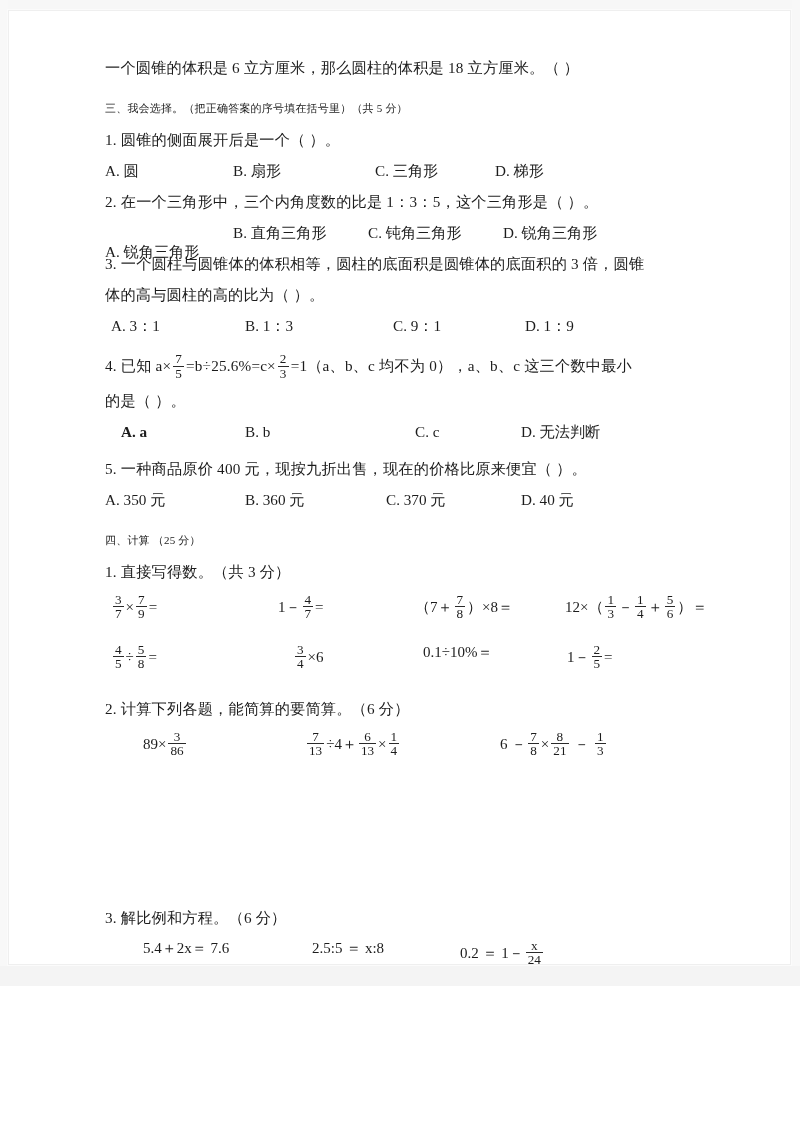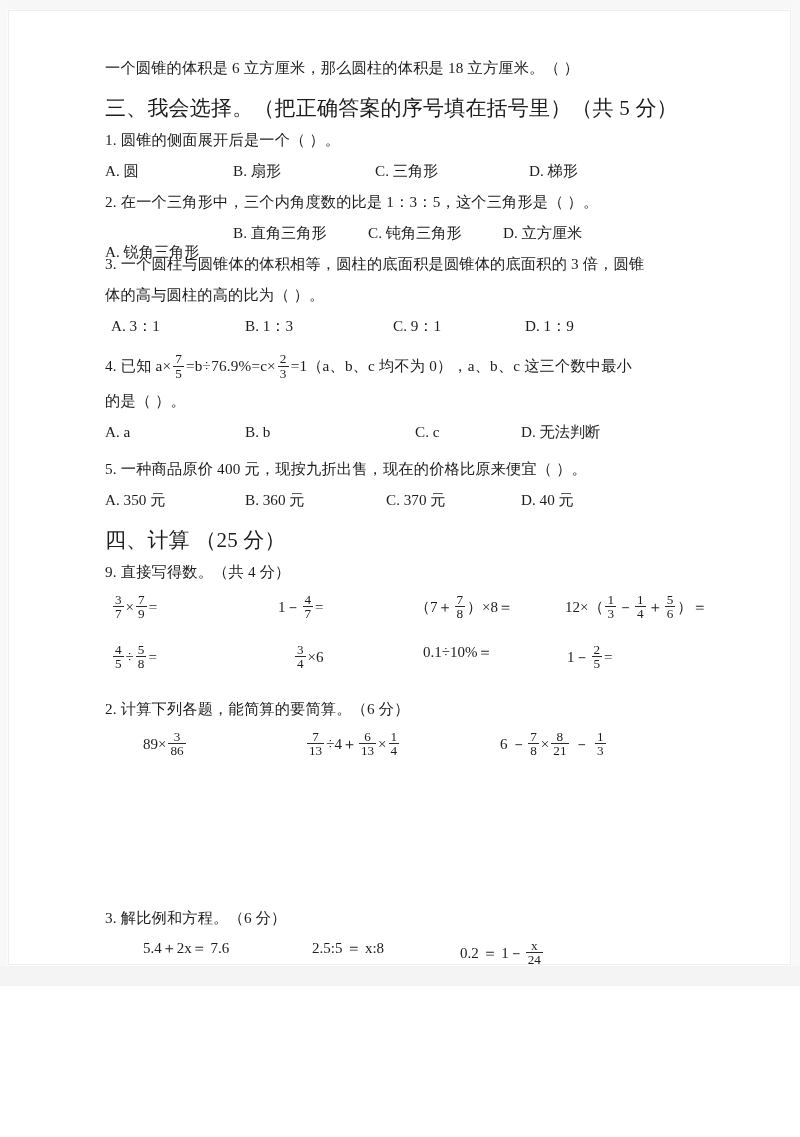--- a/index.html
+++ b/index.html
@@ -62,21 +62,21 @@
   }
 
   .line {
     font-size: 15.2px;
     line-height: 31px;
     letter-spacing: 0.2px;
     white-space: nowrap;
   }
 
   .heading {
-    font-size: 21px;
+    font-size: 11px;
     line-height: 31px;
     margin-top: 4px;
   }
 
   .spacer-sm { height: 6px; }
 
   
   .opts {
     display: block;
     font-size: 15.2px;
@@ -157,67 +157,67 @@
 
     <div class="spacer-sm"></div>
 
     <div class="line heading">三、我会选择。（把正确答案的序号填在括号里）（共 5 分）</div>
 
     <div class="line">1. 圆锥的侧面展开后是一个（          ）。</div>
     <div class="opts">
       <span class="opt" style="left:0px;">A. 圆</span>
       <span class="opt" style="left:128px;">B. 扇形</span>
       <span class="opt" style="left:270px;">C. 三角形</span>
-      <span class="opt" style="left:424px;text-align:center;">D. 梯形</span>
+      <span class="opt" style="left:390px;text-align:center;">D. 梯形</span>
     </div>
 
     <div class="line">2. 在一个三角形中，三个内角度数的比是 1：3：5，这个三角形是（          ）。</div>
     <div class="opts">
       <span class="opt" style="left:0px;margin-top:19px;">A. 锐角三角形</span>
       <span class="opt" style="left:128px;">B. 直角三角形</span>
       <span class="opt" style="left:263px;">C. 钝角三角形</span>
-      <span class="opt" style="left:398px;">D. 立方厘米</span>
+      <span class="opt" style="left:398px;">D. 锐角三角形</span>
     </div>
 
     <div class="line">3. 一个圆柱与圆锥体的体积相等，圆柱的底面积是圆锥体的底面积的 3 倍，圆锥</div>
     <div class="line">体的高与圆柱的高的比为（      ）。</div>
     <div class="opts">
       <span class="opt" style="left:6px;">A. 3：1</span>
       <span class="opt" style="left:140px;">B. 1：3</span>
       <span class="opt" style="left:288px;">C. 9：1</span>
       <span class="opt" style="left:420px;">D. 1：9</span>
     </div>
 
     <div class="spacer-sm"></div>
 
     <div class="line" style="line-height:38px;">
-      <span>4. 已知 a×</span><span class="frac"><span class="num">7</span><span class="den">5</span></span><span>=b÷76.9%=c×</span><span class="frac"><span class="num">2</span><span class="den">3</span></span><span>=1（a、b、c 均不为 0），a、b、c 这三个数中最小</span>
+      <span>4. 已知 a×</span><span class="frac"><span class="num">7</span><span class="den">5</span></span><span>=b÷25.6%=c×</span><span class="frac"><span class="num">2</span><span class="den">3</span></span><span>=1（a、b、c 均不为 0），a、b、c 这三个数中最小</span>
     </div>
     <div class="line">的是（      ）。</div>
     <div class="opts">
-      <span class="opt" style="left:0px;">A. a</span>
+      <span class="opt" style="left:16px;font-weight:bold;">A. a</span>
       <span class="opt" style="left:140px;">B. b</span>
       <span class="opt" style="left:281px;margin-left:29px;">C. c</span>
       <span class="opt" style="left:416px;">D. 无法判断</span>
     </div>
 
     <div class="spacer-sm"></div>
 
     <div class="line">5. 一种商品原价 400 元，现按九折出售，现在的价格比原来便宜（          ）。</div>
     <div class="opts">
       <span class="opt" style="left:0px;text-align:right;">A. 350 元</span>
       <span class="opt" style="left:140px;">B. 360 元</span>
       <span class="opt" style="left:281px;">C. 370 元</span>
       <span class="opt" style="left:416px;">D. 40 元</span>
     </div>
 
     <div class="spacer-sm"></div>
 
     <div class="line heading">四、计算 （25 分）</div>
-    <div class="line sec-label">9. 直接写得数。（共 4 分）</div>
+    <div class="line sec-label">1. 直接写得数。（共 3 分）</div>
 
     <div class="spacer-sm"></div>
 
     <div class="calcrow">
       <span class="calcitem" style="left:6px;"><span class="frac"><span class="num">3</span><span class="den">7</span></span><span>×</span><span class="frac"><span class="num">7</span><span class="den">9</span></span><span>=</span></span>
       <span class="calcitem" style="left:173px;"><span>1－</span><span class="frac"><span class="num">4</span><span class="den">7</span></span><span>=</span></span>
       <span class="calcitem" style="left:310px;"><span>（7＋</span><span class="frac"><span class="num">7</span><span class="den">8</span></span><span>）×8＝</span></span>
       <span class="calcitem" style="left:460px;"><span>12×（</span><span class="frac"><span class="num">1</span><span class="den">3</span></span><span>－</span><span class="frac"><span class="num">1</span><span class="den">4</span></span><span>＋</span><span class="frac"><span class="num">5</span><span class="den">6</span></span><span>）＝</span></span>
     </div>
 

